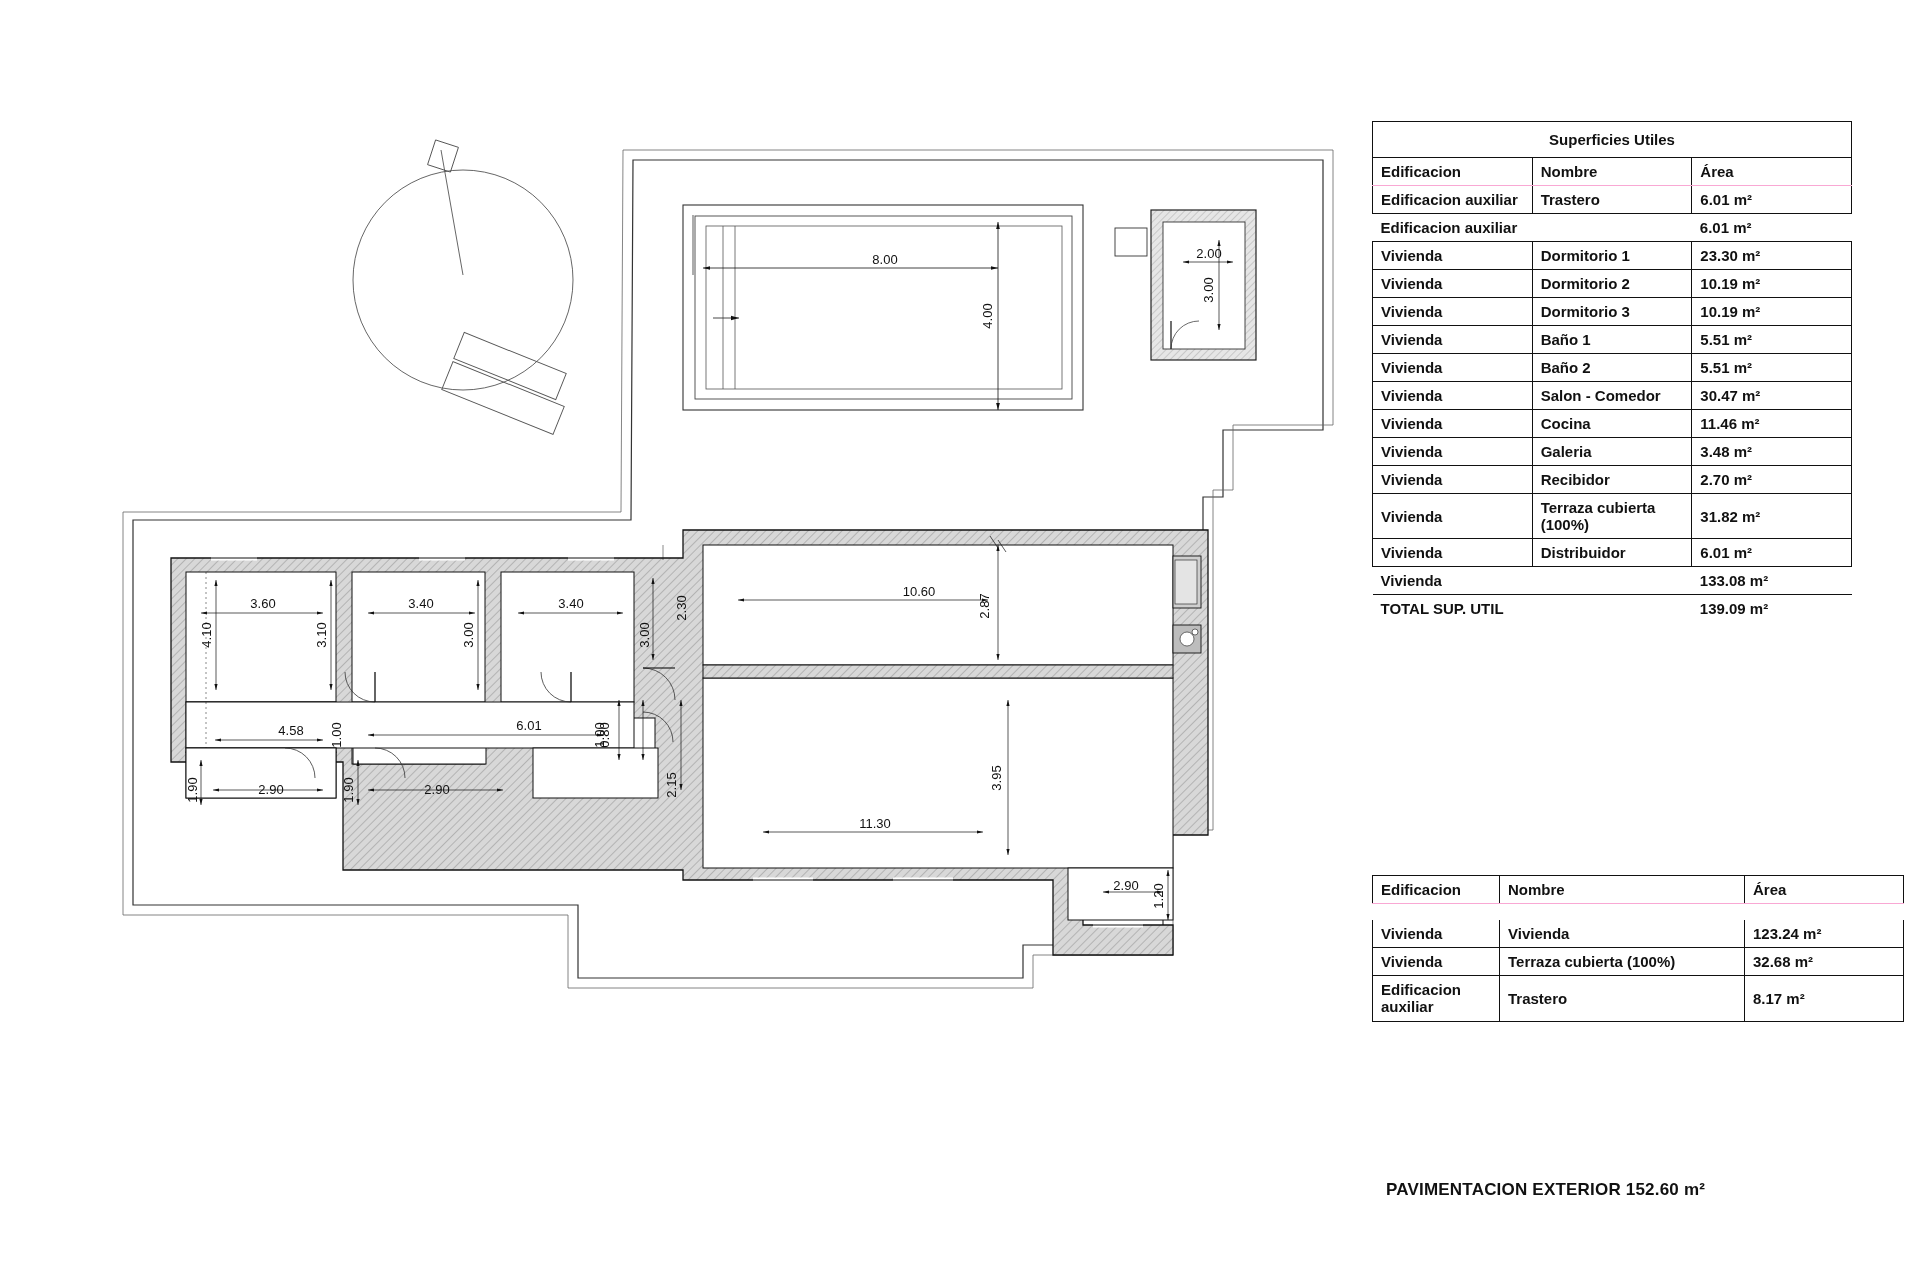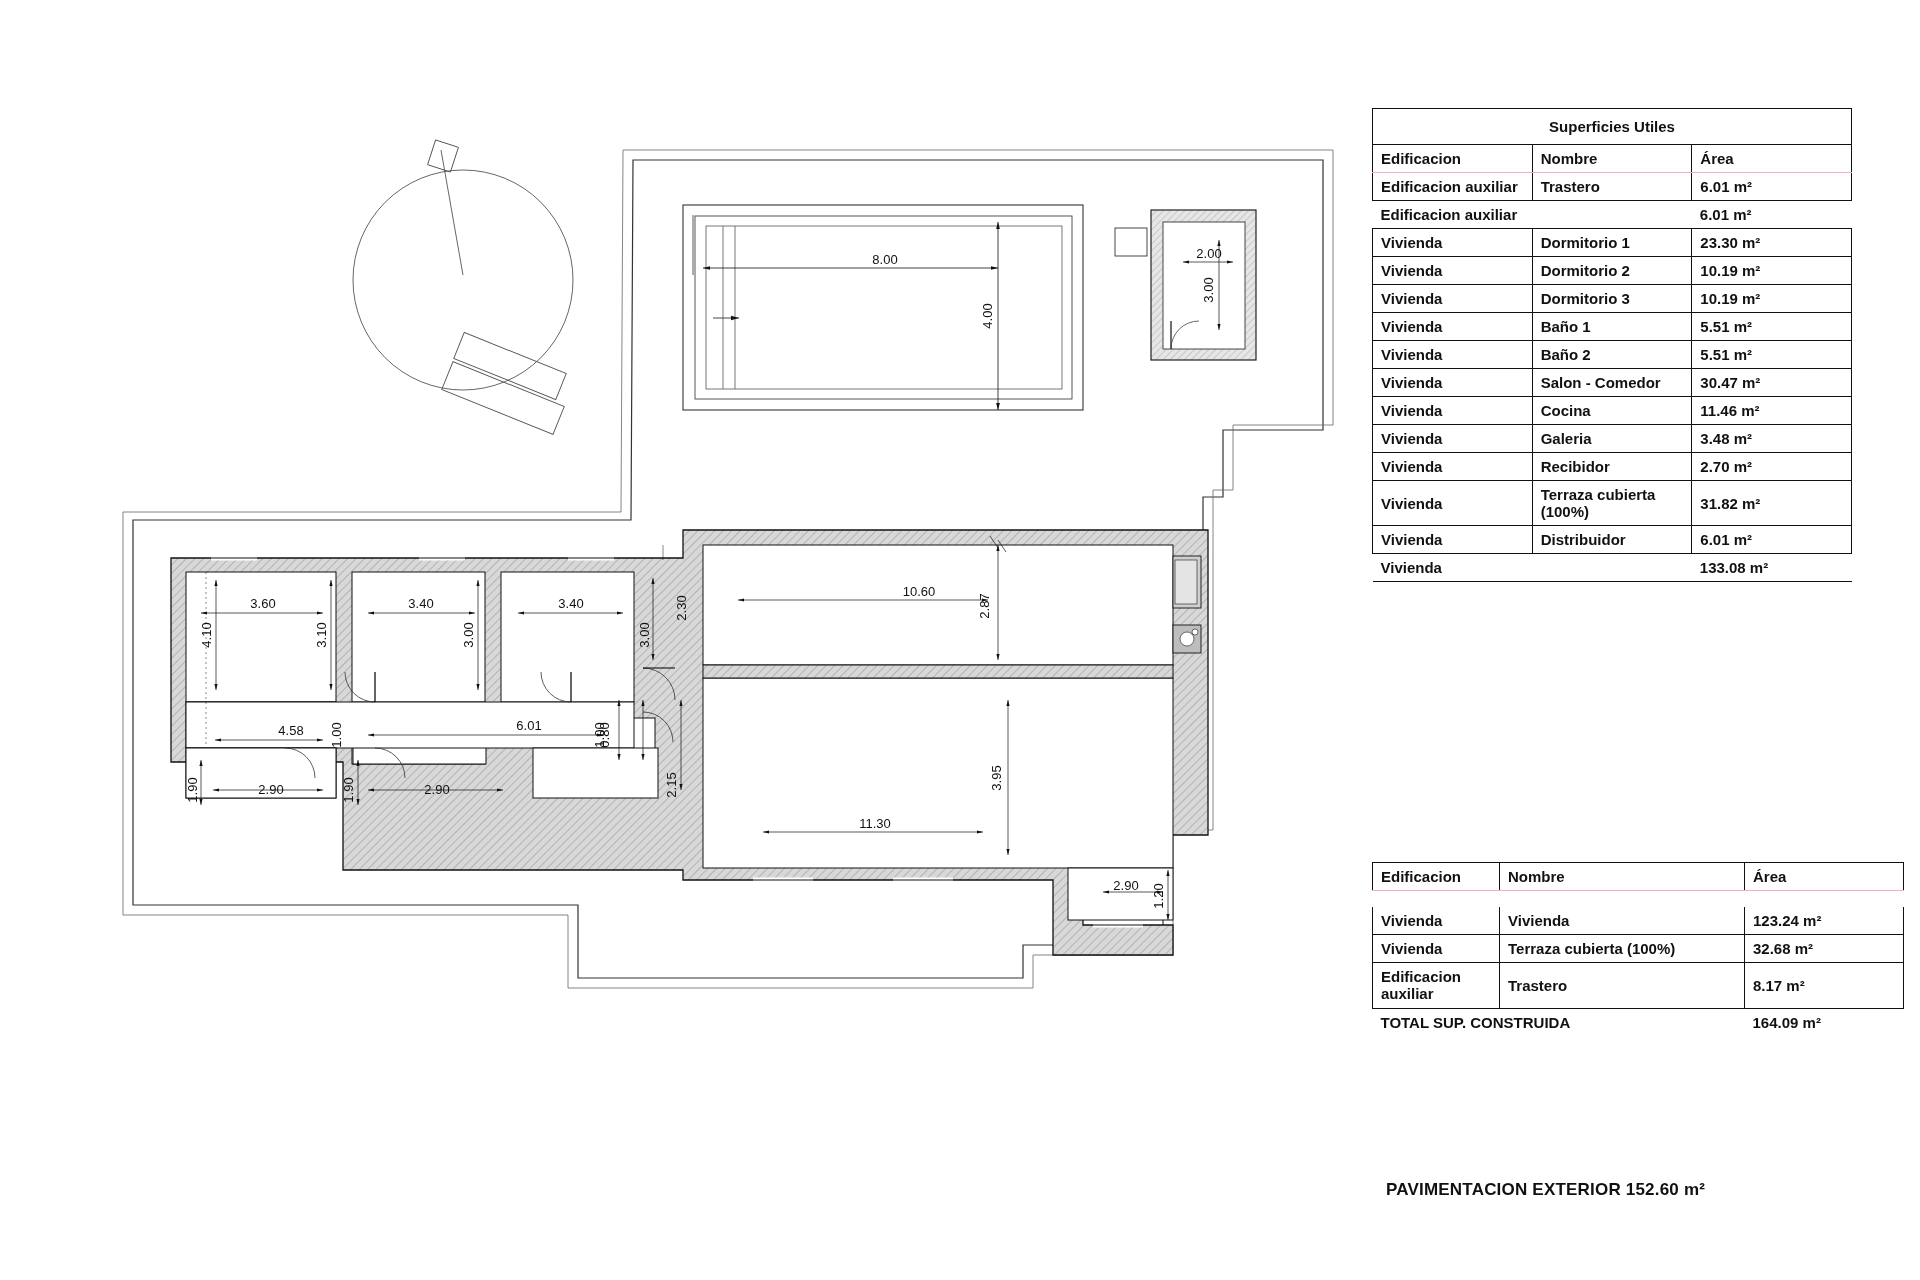--- a/index.html
+++ b/index.html
@@ -24,20 +24,21 @@
     width: 1360px;
     height: 1280px;
     padding-left: 23px;
   }
   #plan svg { display: block; }
 
   
   .panel {
     position: absolute;
     font-family: "Liberation Sans", sans-serif;
+    margin-top: 13px;
   }
   #utiles-panel { left: 1372px; top: 108px; width: 480px; }
   #construida-panel { left: 1372px; top: 862px; width: 480px; }
   #pav-line {
     position: absolute;
     left: 1386px;
     top: 1180px;
     width: 470px;
     font-size: 17px;
     font-weight: bold;
@@ -352,20 +353,24 @@
     </tr>
     <tr class="row">
       <td class="c1 colline">Vivienda</td>
       <td class="c2 colline">Distribuidor</td>
       <td class="c3 colline colline-r">6.01 m²</td>
     </tr>
     <tr class="subtotal">
       <td colspan="2">Vivienda</td>
       <td>133.08 m²</td>
     </tr>
+    <tr class="grandtotal">
+      <td colspan="2">TOTAL SUP. UTIL</td>
+      <td>139.09 m²</td>
+    </tr>
   </tbody>
     </table>
 </div>
 
 <div class="panel" id="construida-panel">
   <table class="sup">
     <tbody>
     <tr class="hdr">
       <td class="w1 colline">Edificacion</td>
       <td class="w2 colline">Nombre</td>
@@ -382,21 +387,17 @@
     <tr class="row">
       <td class="c1 colline">Vivienda</td>
       <td class="c2 colline">Terraza cubierta (100%)</td>
       <td class="c3 colline colline-r">32.68 m²</td>
     </tr>
     <tr class="row">
       <td class="c1 colline two-line">Edificacion auxiliar</td>
       <td class="c2 colline">Trastero</td>
       <td class="c3 colline colline-r">8.17 m²</td>
     </tr>
-    <tr class="grandtotal">
-      <td colspan="2">TOTAL SUP. CONSTRUIDA</td>
-      <td>164.09 m²</td>
-    </tr>
   </tbody>
     </table>
 </div>
 
 <div id="pav-line">PAVIMENTACION EXTERIOR 152.60 m²</div>
 
 </body></html>

